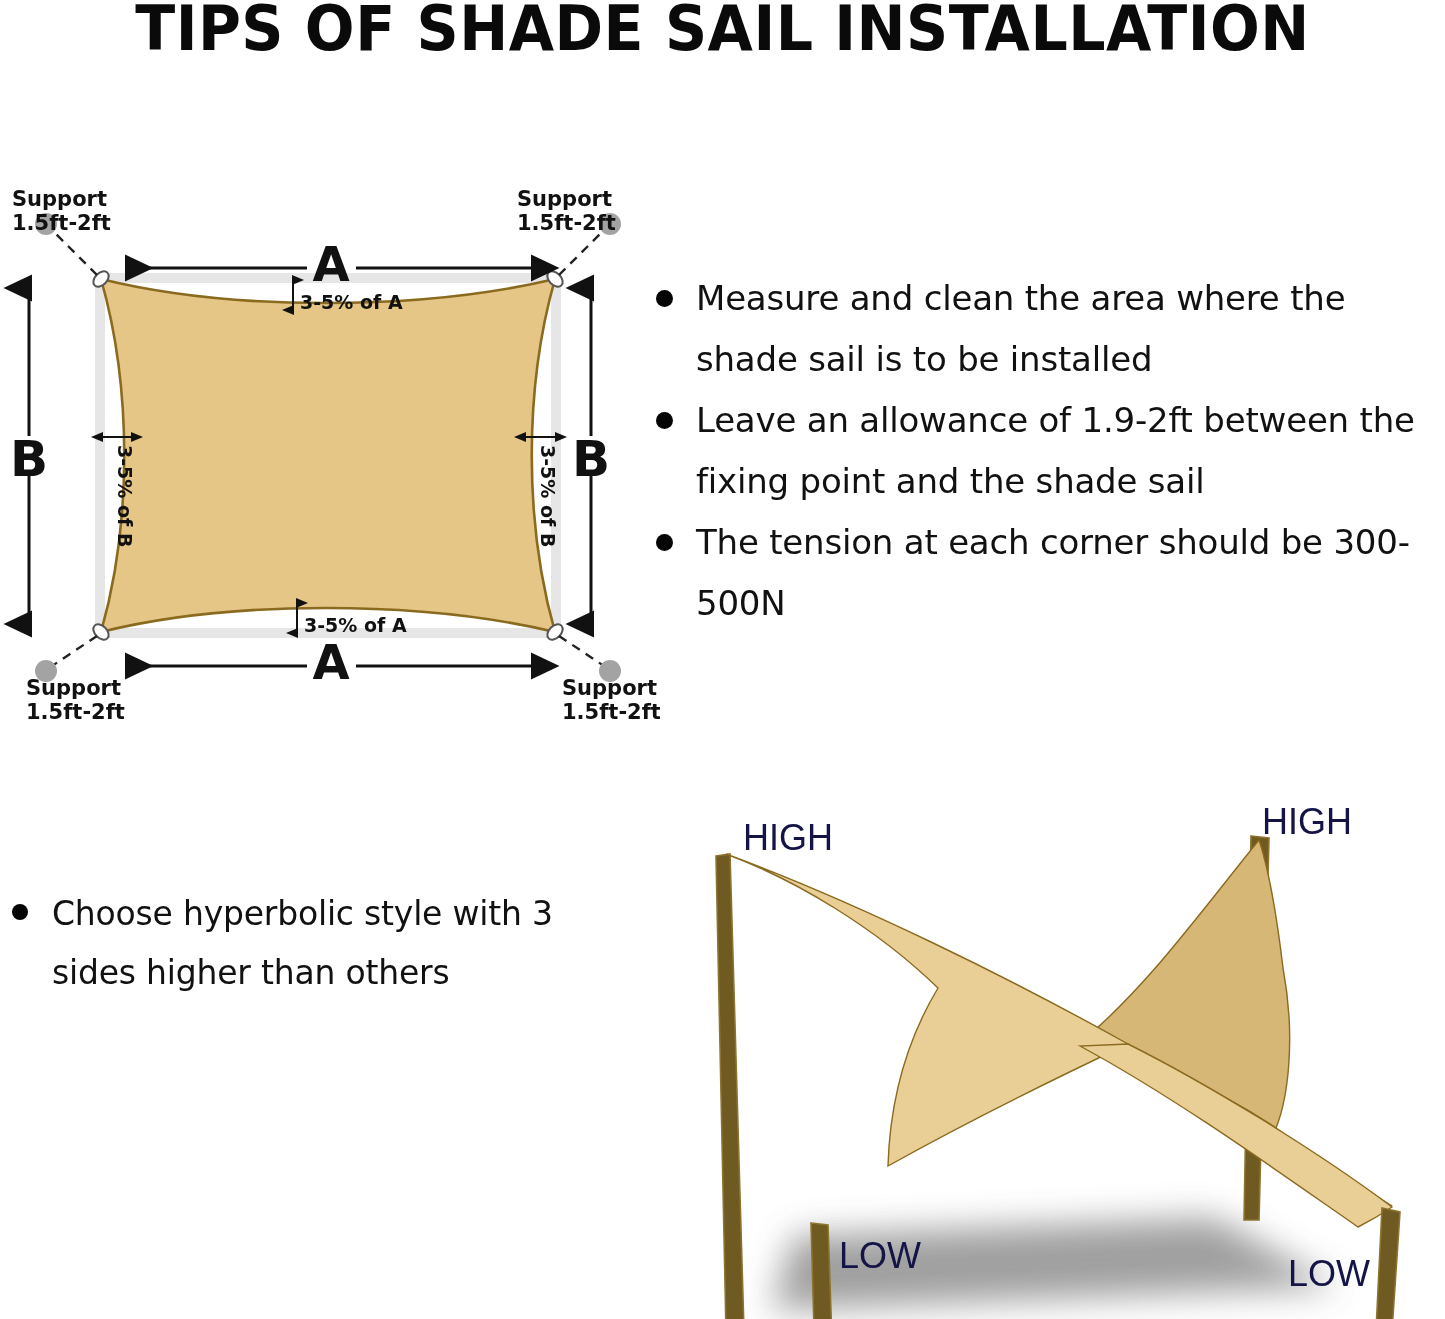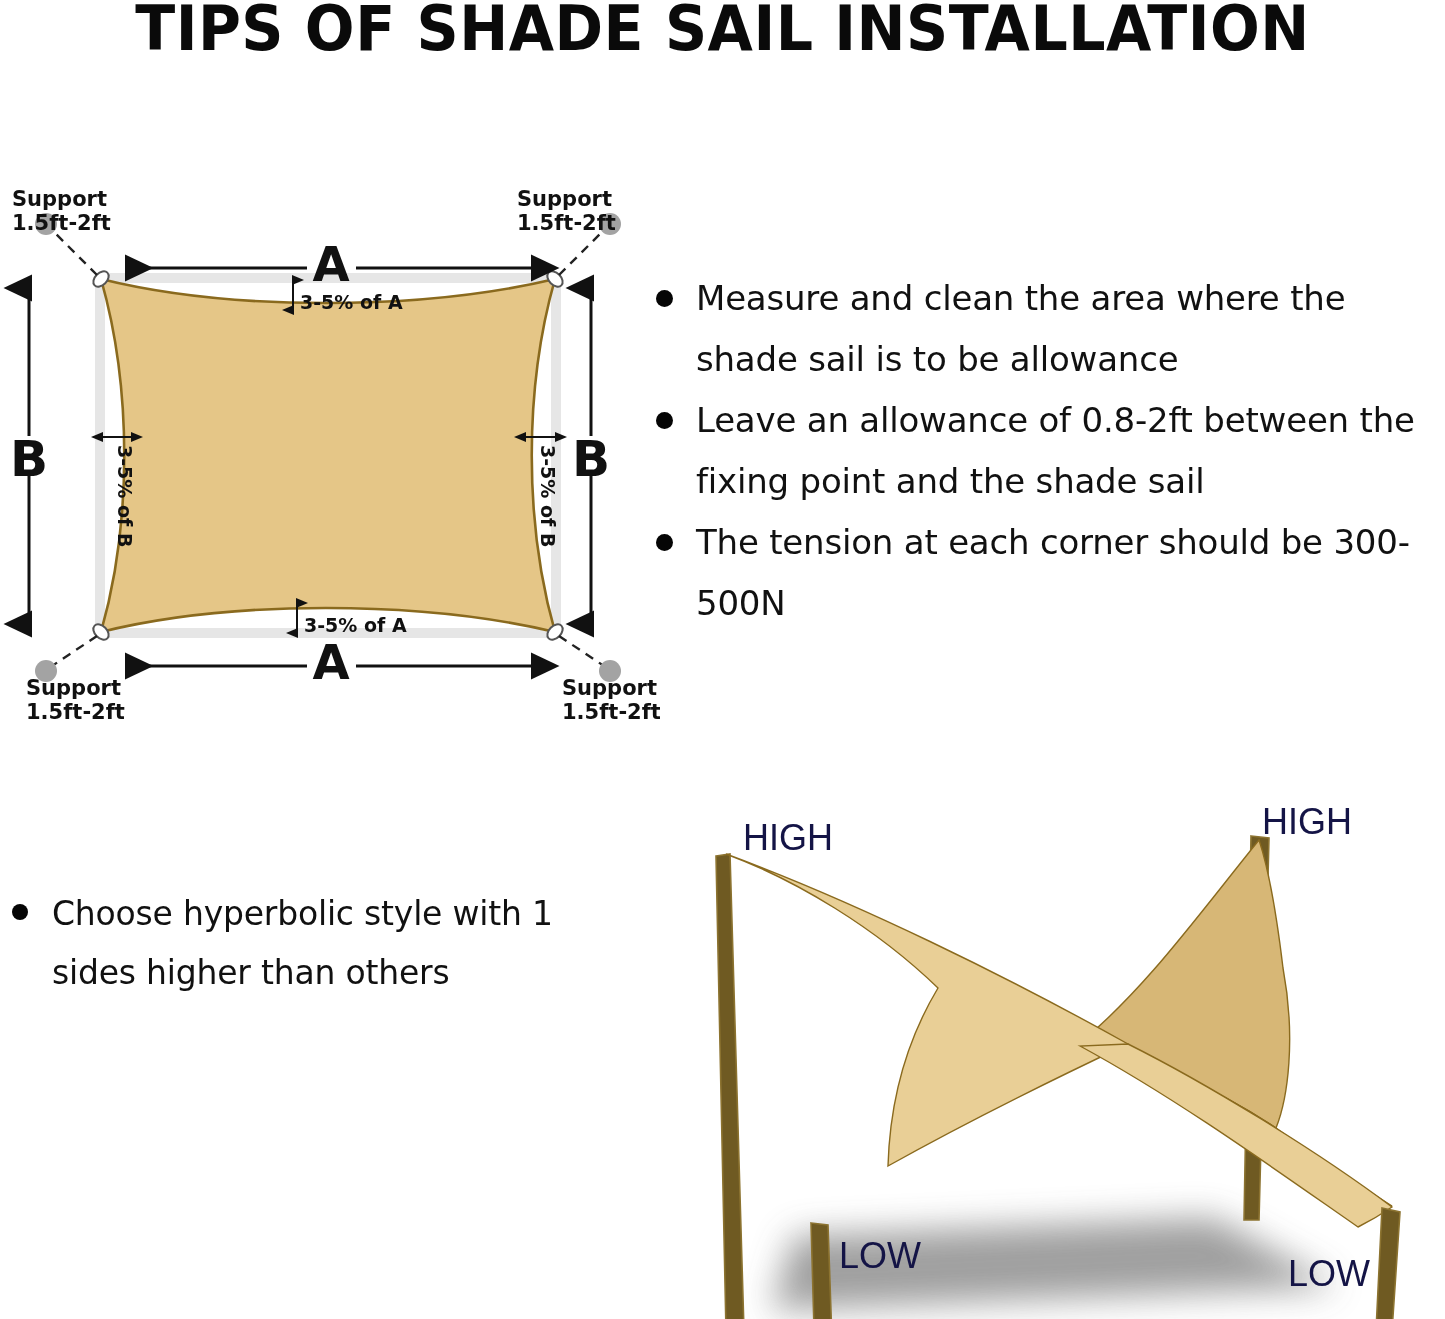--- a/index.html
+++ b/index.html
@@ -180,38 +180,38 @@
     <line x1="525" y1="269" x2="556" y2="269" marker-start="url(#tL)" marker-end="url(#tR)"></line>
   </g>
   <text x="541" y="277" transform="rotate(90 541 277)" font-family="DejaVu Sans, Liberation Sans, sans-serif" font-size="19" font-weight="700" fill="#111">3-5% of B</text>
 </svg>
 </div>
 
 <div id="bullets-top">
   <ul class="bullet-list">
     <li class="bullet-item">
       <span class="bullet-dot"></span>
-      <span>Measure and clean the area where the shade sail is to be allowance</span>
-    </li>
-    <li class="bullet-item">
-      <span class="bullet-dot"></span>
-      <span>Leave an allowance of 0.8-2ft between the fixing point and the shade sail</span>
+      <span>Measure and clean the area where the shade sail is to be installed</span>
+    </li>
+    <li class="bullet-item">
+      <span class="bullet-dot"></span>
+      <span>Leave an allowance of 1.9-2ft between the fixing point and the shade sail</span>
     </li>
     <li class="bullet-item">
       <span class="bullet-dot"></span>
       <span>The tension at each corner should be 300-500N</span>
     </li>
   </ul>
 </div>
 
 <div id="bullets-bottom">
   <ul class="bullet-list">
     <li class="bullet-item">
       <span class="bullet-dot"></span>
-      <span>Choose hyperbolic style with 1 sides higher than others</span>
+      <span>Choose hyperbolic style with 3 sides higher than others</span>
     </li>
   </ul>
 </div>
 
 <div id="illus">
 <svg width="769" height="533" viewBox="0 0 769 533" xmlns="http://www.w3.org/2000/svg">
   <defs>
     <filter id="blurShadow" x="-25%" y="-45%" width="150%" height="190%">
       <feGaussianBlur stdDeviation="17"></feGaussianBlur>
     </filter>

